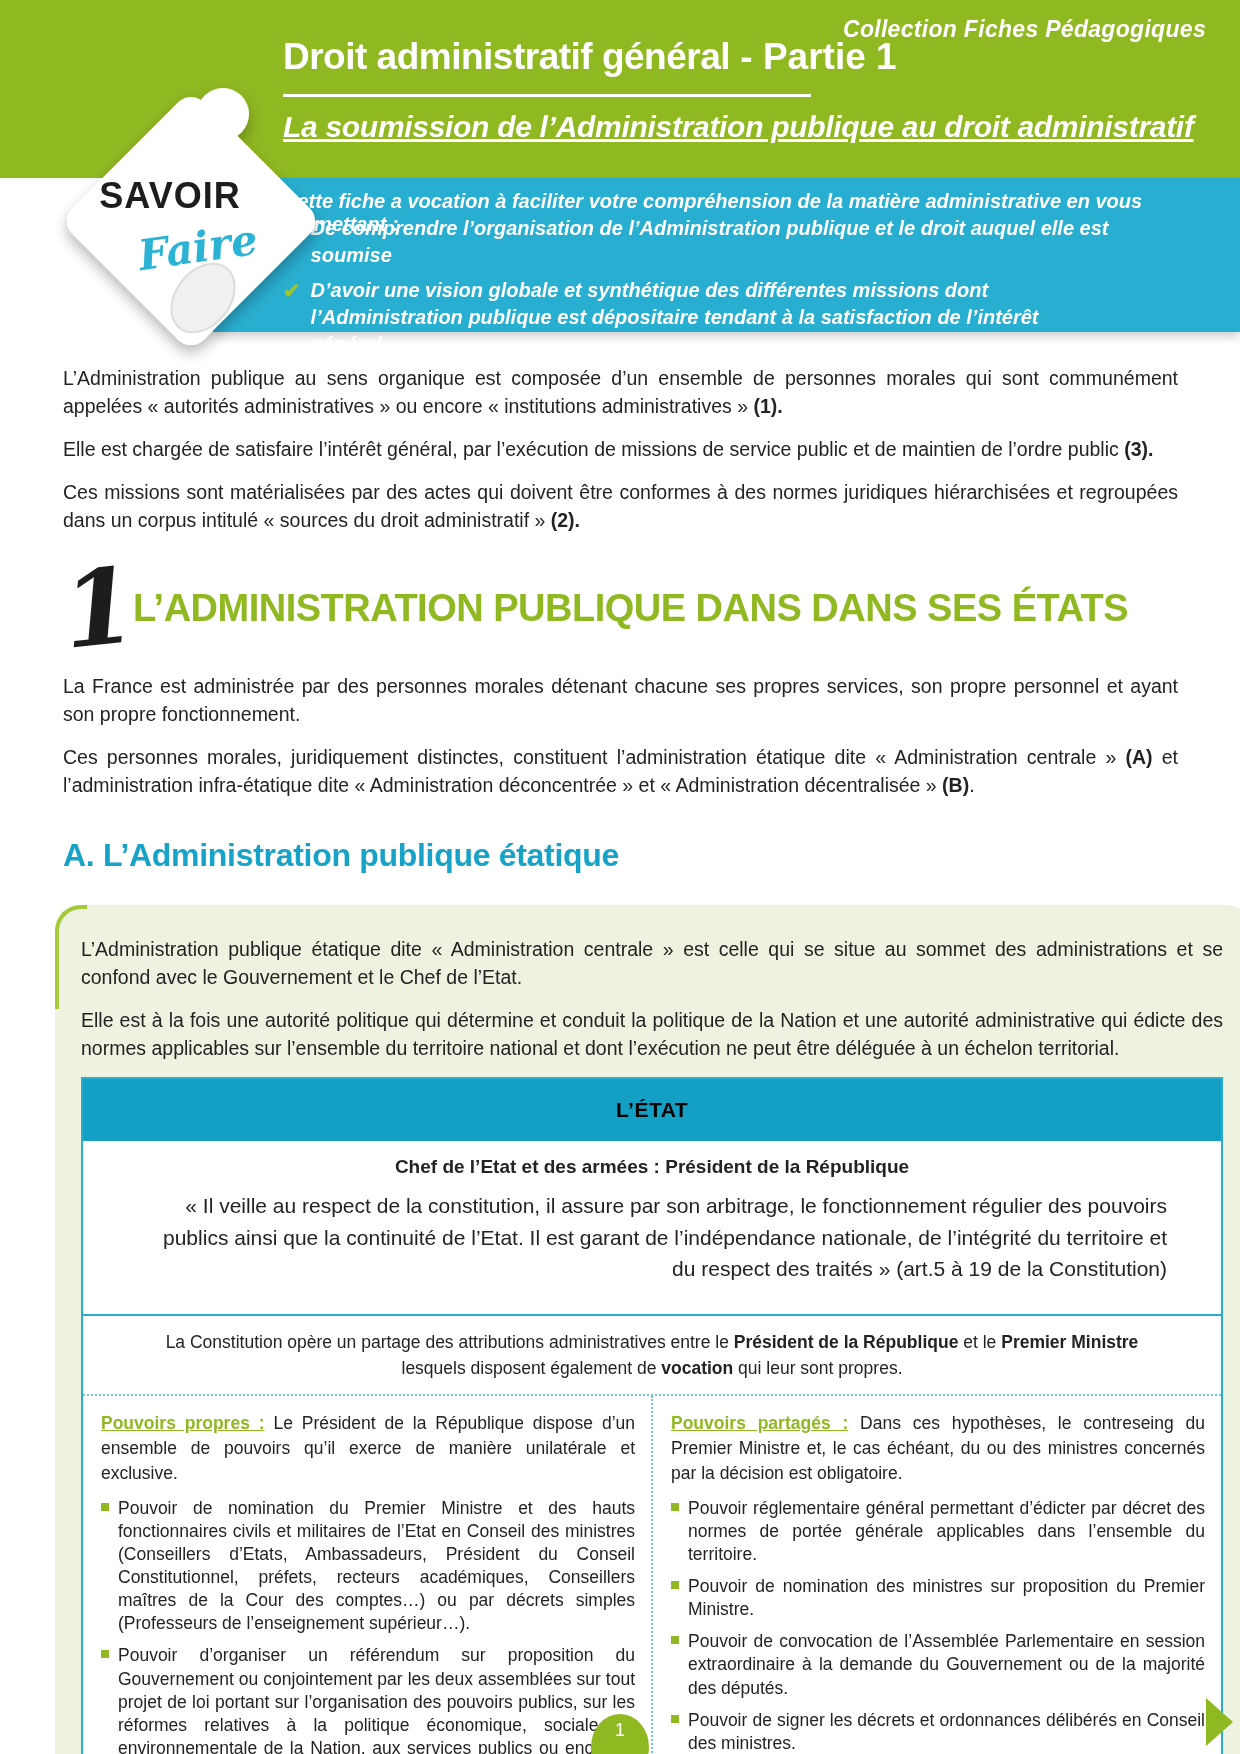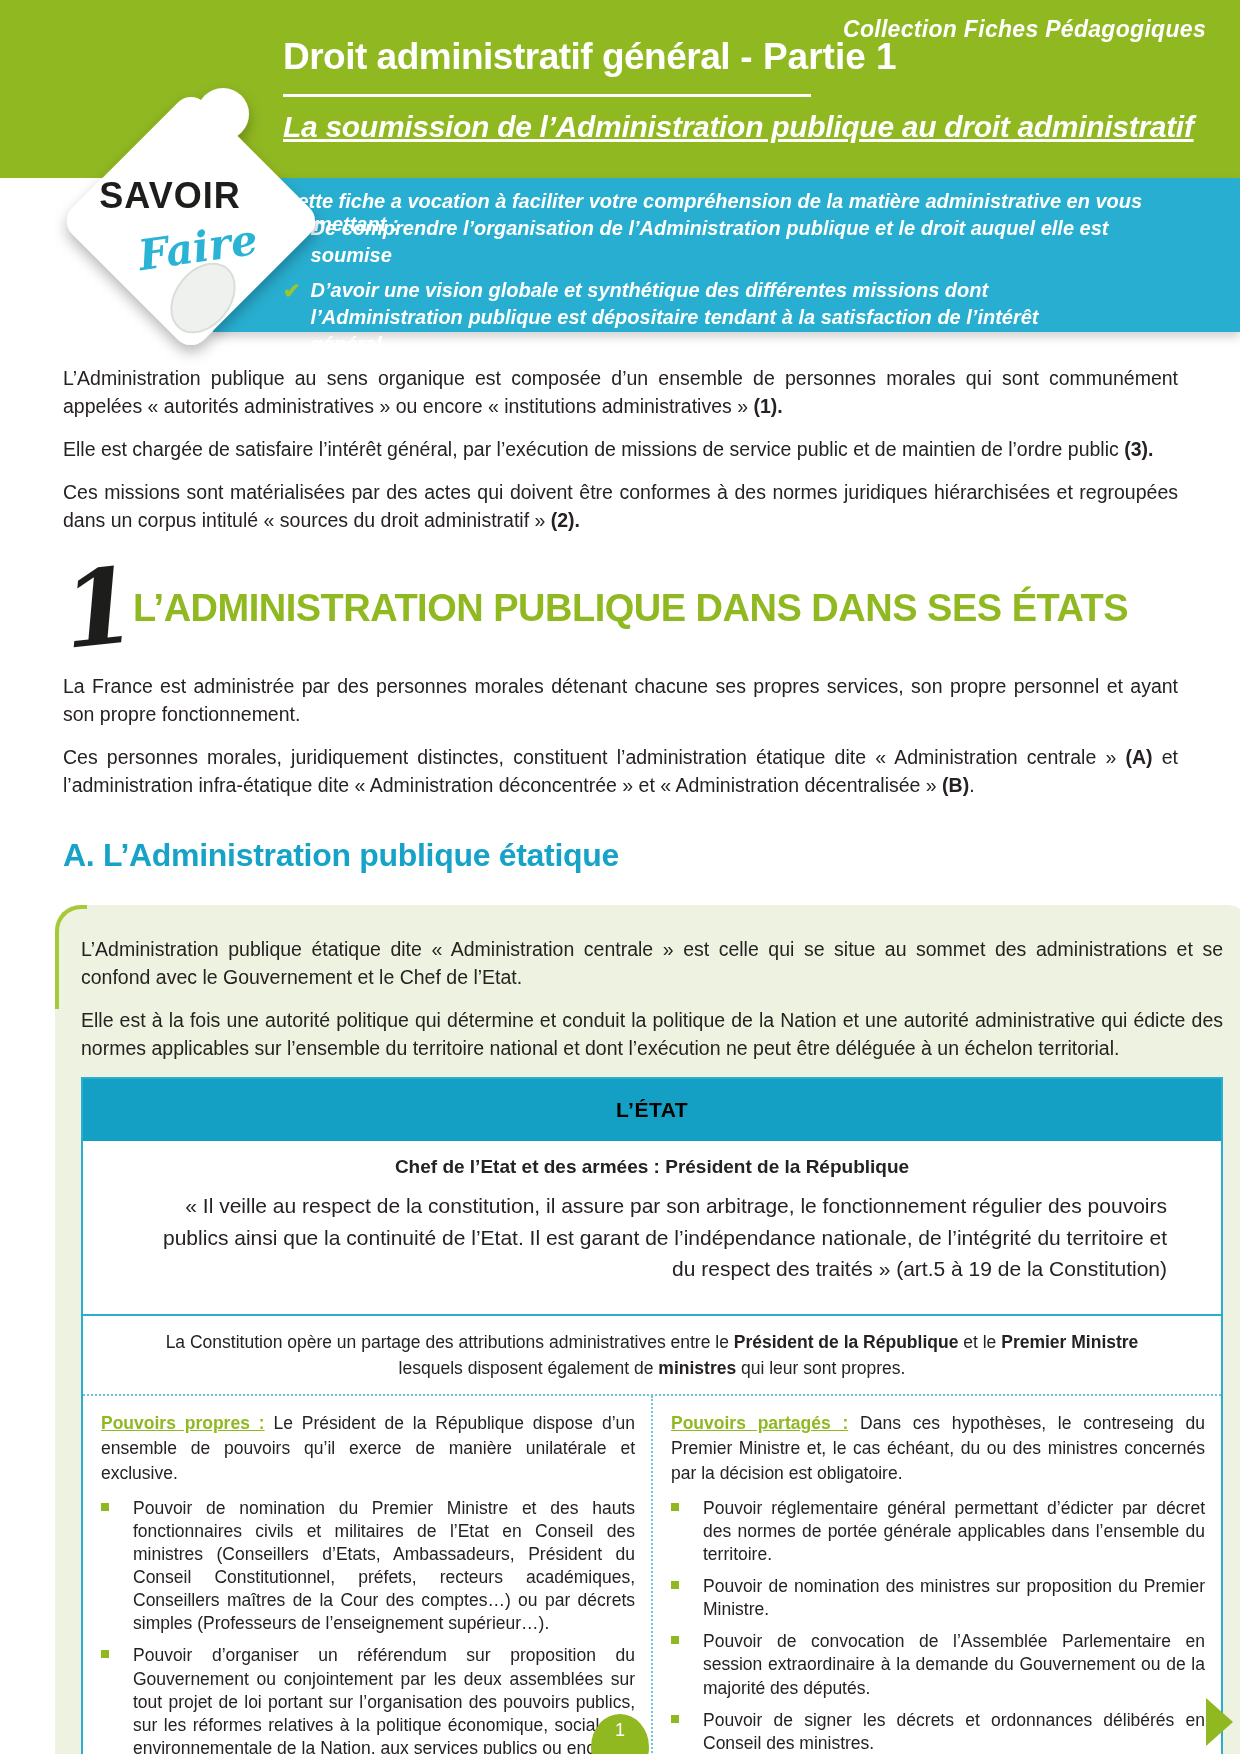--- a/index.html
+++ b/index.html
@@ -58,21 +58,21 @@
   .etat-row1{padding:15px 18px 17px;border-bottom:2px solid #29add0;text-align:center;}
   .etat-row1-title{font-weight:bold;font-size:19px;margin-bottom:10px;}
   .etat-row1-quote{font-size:21px;line-height:1.5;max-width:1030px;margin:12px auto;text-align:right;}
   .etat-row2{padding:13px 60px;text-align:center;font-size:17.5px;line-height:1.5;
              border-bottom:2px dotted #6ec6de;}
   .etat-cols{display:flex;align-items:stretch;}
   .etat-col{flex:1 1 0;padding:15px 16px 22px 18px;}
   .etat-col + .etat-col{border-left:2px dotted #6ec6de;}
   .col-intro{font-size:17.5px;line-height:1.42;text-align:justify;margin:0 0 11px;}
   .col-label{color:#90b821;font-weight:bold;text-decoration:underline;}
-  .bullets .li{display:flex;margin-bottom:9px;font-size:17.5px;line-height:1.32;text-align:justify;gap:15px;}
+  .bullets .li{display:flex;margin-bottom:9px;font-size:17.5px;line-height:1.32;text-align:justify;}
   .bullets .marker{flex:none;width:8px;height:8px;background:#90b821;margin:6px 9px 0 0;display:inline-block;}
 
   
   .page-num{position:absolute;left:591px;top:1714px;width:58px;height:66px;border-radius:50%;
             background:#90b821;color:#fff;font-size:18px;text-align:center;padding-top:6px;
             box-sizing:border-box;}
   .next-arrow{position:absolute;left:1206px;top:1698px;width:0;height:0;
               border-left:27px solid #90b821;border-top:24px solid transparent;
               border-bottom:24px solid transparent;cursor:pointer;}
 </style>
@@ -139,21 +139,21 @@
     <p class="body"><span>Elle est à la fois une autorité politique qui détermine et conduit la politique de la Nation et une autorité administrative qui édicte des normes applicables sur l’ensemble du territoire national et dont l’exécution ne peut être déléguée à un échelon territorial.</span></p>
 
     <div class="etat">
       <div class="etat-header">L’ÉTAT</div>
 
       <div class="etat-row1">
         <div class="etat-row1-title">Chef de l’Etat et des armées : Président de la République</div>
         <div class="etat-row1-quote">« Il veille au respect de la constitution, il assure par son arbitrage, le fonctionnement régulier des pouvoirs publics ainsi que la continuité de l’Etat. Il est garant de l’indépendance nationale, de l’intégrité du territoire et du respect des traités » (art.5 à 19 de la Constitution)</div>
       </div>
 
-      <div class="etat-row2"><span>La Constitution opère un partage des attributions administratives entre le </span><span class="b">Président de la République</span><span> et le </span><span class="b">Premier Ministre</span><span> lesquels disposent également de </span><span class="b">ministres</span><span> qui leur sont propres.</span></div>
+      <div class="etat-row2"><span>La Constitution opère un partage des attributions administratives entre le </span><span class="b">Président de la République</span><span> et le </span><span class="b">Premier Ministre</span><span> lesquels disposent également de </span><span class="b">vocation</span><span> qui leur sont propres.</span></div>
 
       <div class="etat-cols">
         <div class="etat-col">
           <p class="col-intro"><span class="col-label">Pouvoirs propres :</span><span> Le Président de la République dispose d’un ensemble de pouvoirs qu’il exerce de manière unilatérale et exclusive.</span></p>
           <div class="bullets">
               <div class="li">
                 <span class="marker"></span>
                 <span class="txt">Pouvoir de nomination du Premier Ministre et des hauts fonctionnaires civils et militaires de l’Etat en Conseil des ministres (Conseillers d’Etats, Ambassadeurs, Président du Conseil Constitutionnel, préfets, recteurs académiques, Conseillers maîtres de la Cour des comptes…) ou par décrets simples (Professeurs de l’enseignement supérieur…).</span>
               </div>
               <div class="li">

